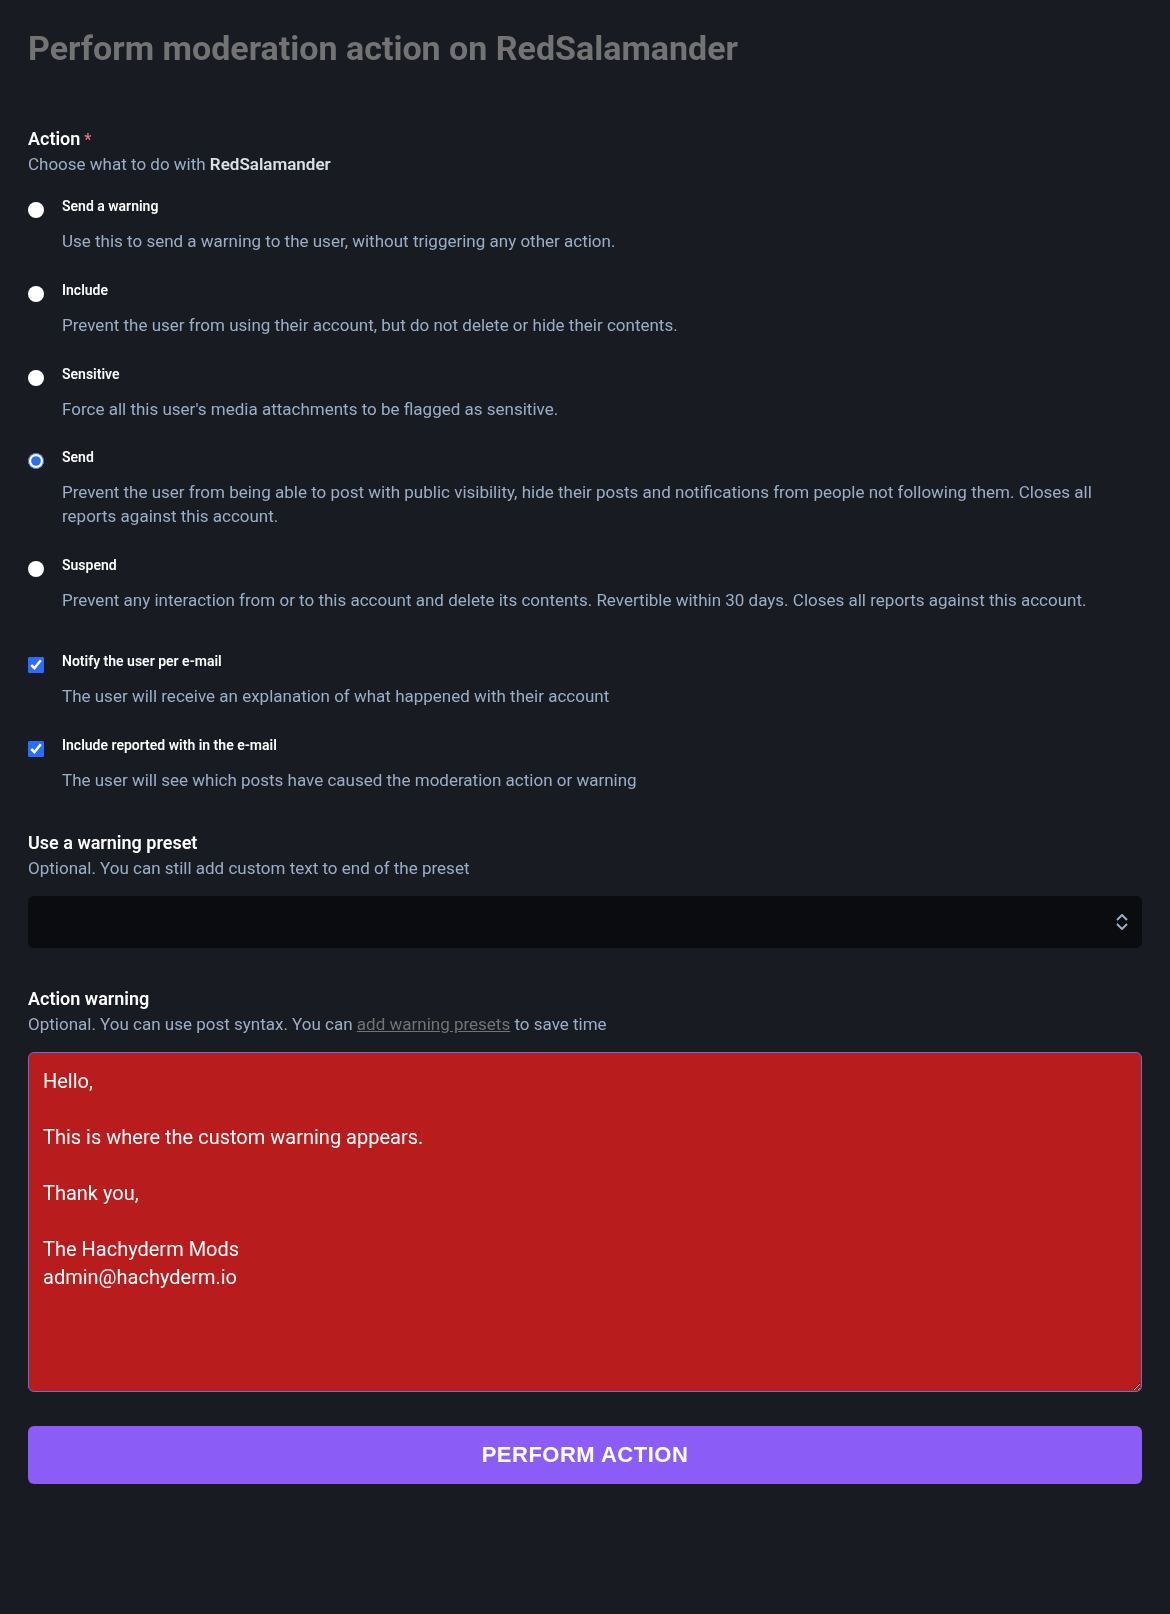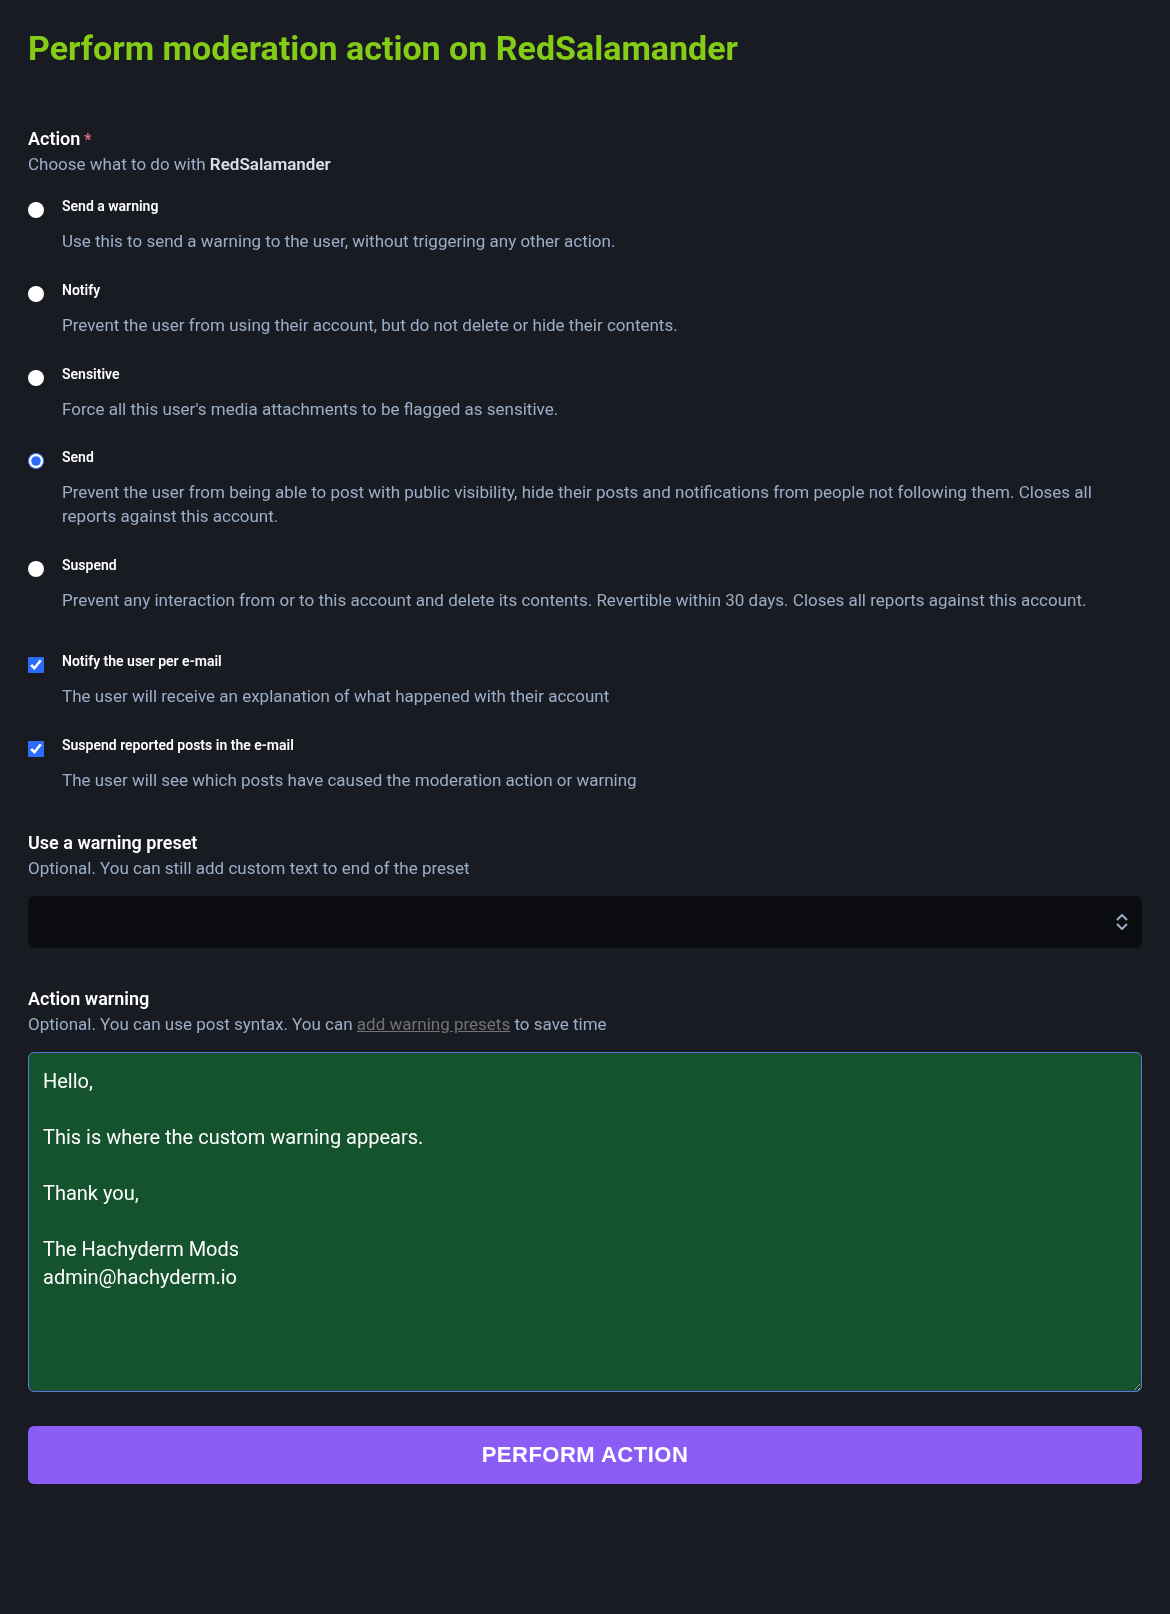--- a/index.html
+++ b/index.html
@@ -5,21 +5,21 @@
   * { box-sizing: border-box; margin: 0; padding: 0; }
   body {
     background: #191b22;
     color: #d9e1e8;
     font-family: -apple-system, BlinkMacSystemFont, "Segoe UI", Roboto, sans-serif;
     padding: 28px;
     width: 1170px;
     min-height: 1614px;
   }
   h1 {
-    color: #84cc16;
+    color: #737373;
     font-size: 34px;
     font-weight: 700;
     margin-bottom: 60px;
   }
   .section-label {
     color: #fff;
     font-size: 18px;
     font-weight: 600;
   }
   .required-star {
@@ -88,21 +88,21 @@
     transform: translateY(-50%);
     pointer-events: none;
     display: flex;
     flex-direction: column;
     gap: 2px;
     color: #9baec8;
   }
   .chevrons svg { display: block; }
   textarea {
     width: 100%;
-    background: #14532d;
+    background: #b91c1c;
     border: 1px solid #6273d6;
     border-radius: 6px;
     padding: 14px;
     color: #fff;
     font-size: 20px;
     font-family: inherit;
     resize: vertical;
     height: 340px;
     margin-top: 18px;
     line-height: 1.4;
@@ -147,21 +147,21 @@
       <input type="radio" name="action" style="">
       <div class="item-body">
         <div class="item-title">Send a warning</div>
         <div class="item-desc">Use this to send a warning to the user, without triggering any other action.</div>
       </div>
     </label>
 
     <label class="radio-item">
       <input type="radio" name="action" style="">
       <div class="item-body">
-        <div class="item-title">Notify</div>
+        <div class="item-title">Include</div>
         <div class="item-desc">Prevent the user from using their account, but do not delete or hide their contents.</div>
       </div>
     </label>
 
     <label class="radio-item">
       <input type="radio" name="action" style="">
       <div class="item-body">
         <div class="item-title">Sensitive</div>
         <div class="item-desc">Force all this user's media attachments to be flagged as sensitive.</div>
       </div>
@@ -191,21 +191,21 @@
     <input type="checkbox" checked="" style="">
     <div class="item-body">
       <div class="item-title">Notify the user per e-mail</div>
       <div class="item-desc">The user will receive an explanation of what happened with their account</div>
     </div>
   </label>
 
   <label class="check-item">
     <input type="checkbox" checked="" style="">
     <div class="item-body">
-      <div class="item-title">Suspend reported posts in the e-mail</div>
+      <div class="item-title">Include reported with in the e-mail</div>
       <div class="item-desc">The user will see which posts have caused the moderation action or warning</div>
     </div>
   </label>
 </div>
 
 <div class="field-block">
   <div class="section-label">Use a warning preset</div>
   <div class="hint">Optional. You can still add custom text to end of the preset</div>
   <div class="select-wrap">
     <select></select>

